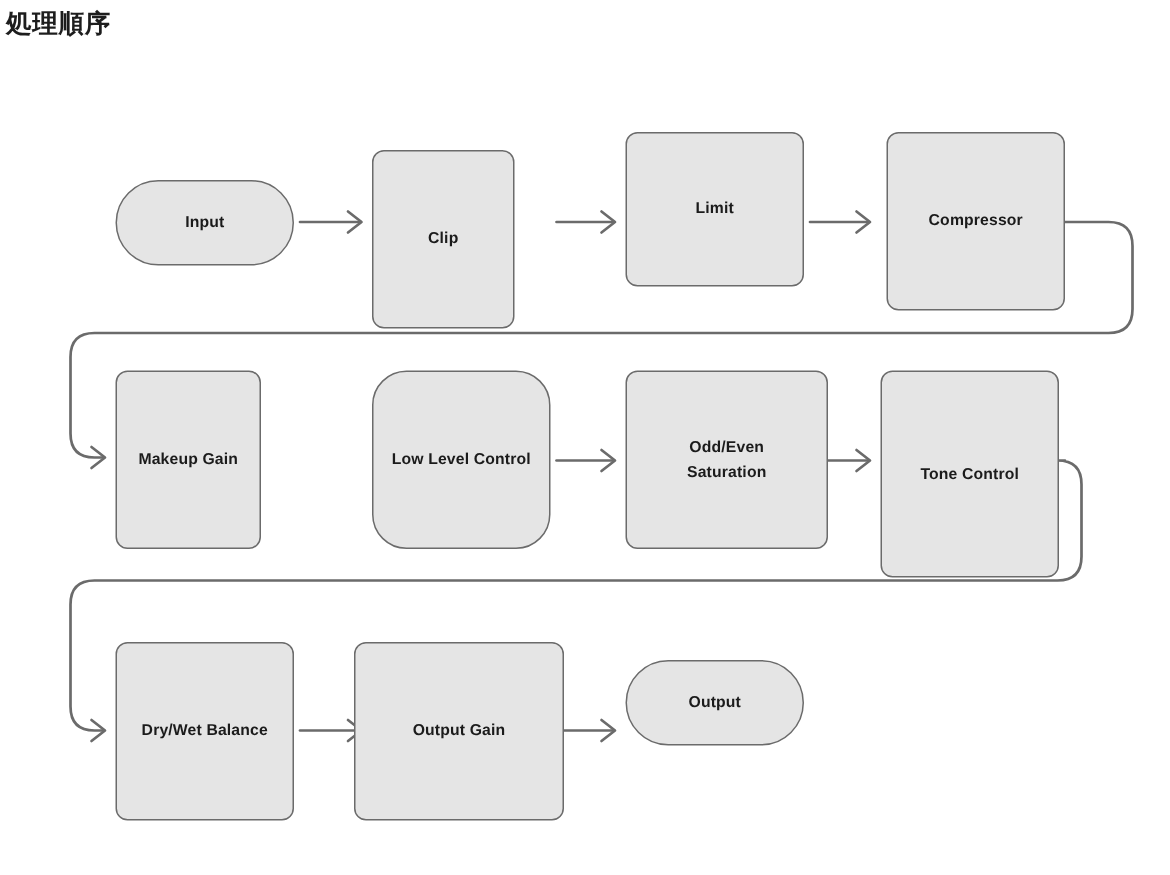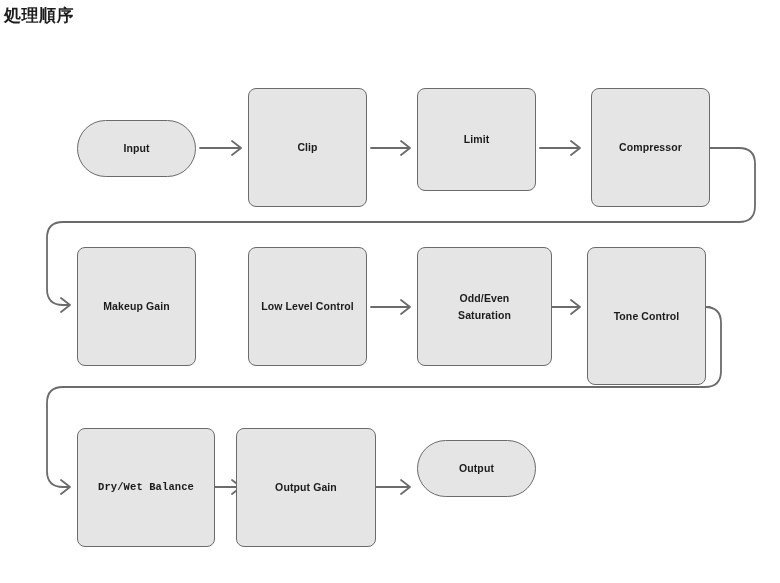--- a/index.html
+++ b/index.html
@@ -119,43 +119,43 @@
       <path d="M 371 487 L 409 487"></path>
       <path d="M 401 480 L 410 487 L 401 494"></path>
     </g>
   </g>
 </svg>
 
 <div id="node-layer">
     <div class="node terminal" style="left: 77px; top: 120px; width: 119px; height: 57px;">
       <span class="node-label">Input</span>
     </div>
-    <div class="node proc" style="left: 248px; top: 88px; width: 119px; height: 119px;">
+    <div class="node proc" style="left: 248px; top: 100px; width: 95px; height: 119px;">
       <span class="node-label">Clip</span>
     </div>
     <div class="node proc" style="left: 417px; top: 88px; width: 119px; height: 103px;">
       <span class="node-label">Limit</span>
     </div>
     <div class="node proc" style="left: 591px; top: 88px; width: 119px; height: 119px;">
       <span class="node-label">Compressor</span>
     </div>
-    <div class="node proc" style="left: 77px; top: 247px; width: 119px; height: 119px;">
+    <div class="node proc" style="left: 77px; top: 247px; width: 97px; height: 119px;">
       <span class="node-label">Makeup Gain</span>
     </div>
-    <div class="node proc" style="left: 248px; top: 247px; width: 119px; height: 119px;">
+    <div class="node proc" style="left: 248px; top: 247px; width: 119px; height: 119px; border-radius: 23px;">
       <span class="node-label">Low Level Control</span>
     </div>
     <div class="node proc" style="left: 417px; top: 247px; width: 135px; height: 119px;">
       <span class="node-label">Odd/Even
 Saturation</span>
     </div>
     <div class="node proc" style="left: 587px; top: 247px; width: 119px; height: 138px;">
       <span class="node-label">Tone Control</span>
     </div>
-    <div class="node proc" style="left: 77px; top: 428px; width: 138px; height: 119px; font-family: Liberation Mono, monospace;">
+    <div class="node proc" style="left: 77px; top: 428px; width: 119px; height: 119px;">
       <span class="node-label">Dry/Wet Balance</span>
     </div>
     <div class="node proc" style="left: 236px; top: 428px; width: 140px; height: 119px;">
       <span class="node-label">Output Gain</span>
     </div>
     <div class="node terminal" style="left: 417px; top: 440px; width: 119px; height: 57px;">
       <span class="node-label">Output</span>
     </div>
   </div>
 

